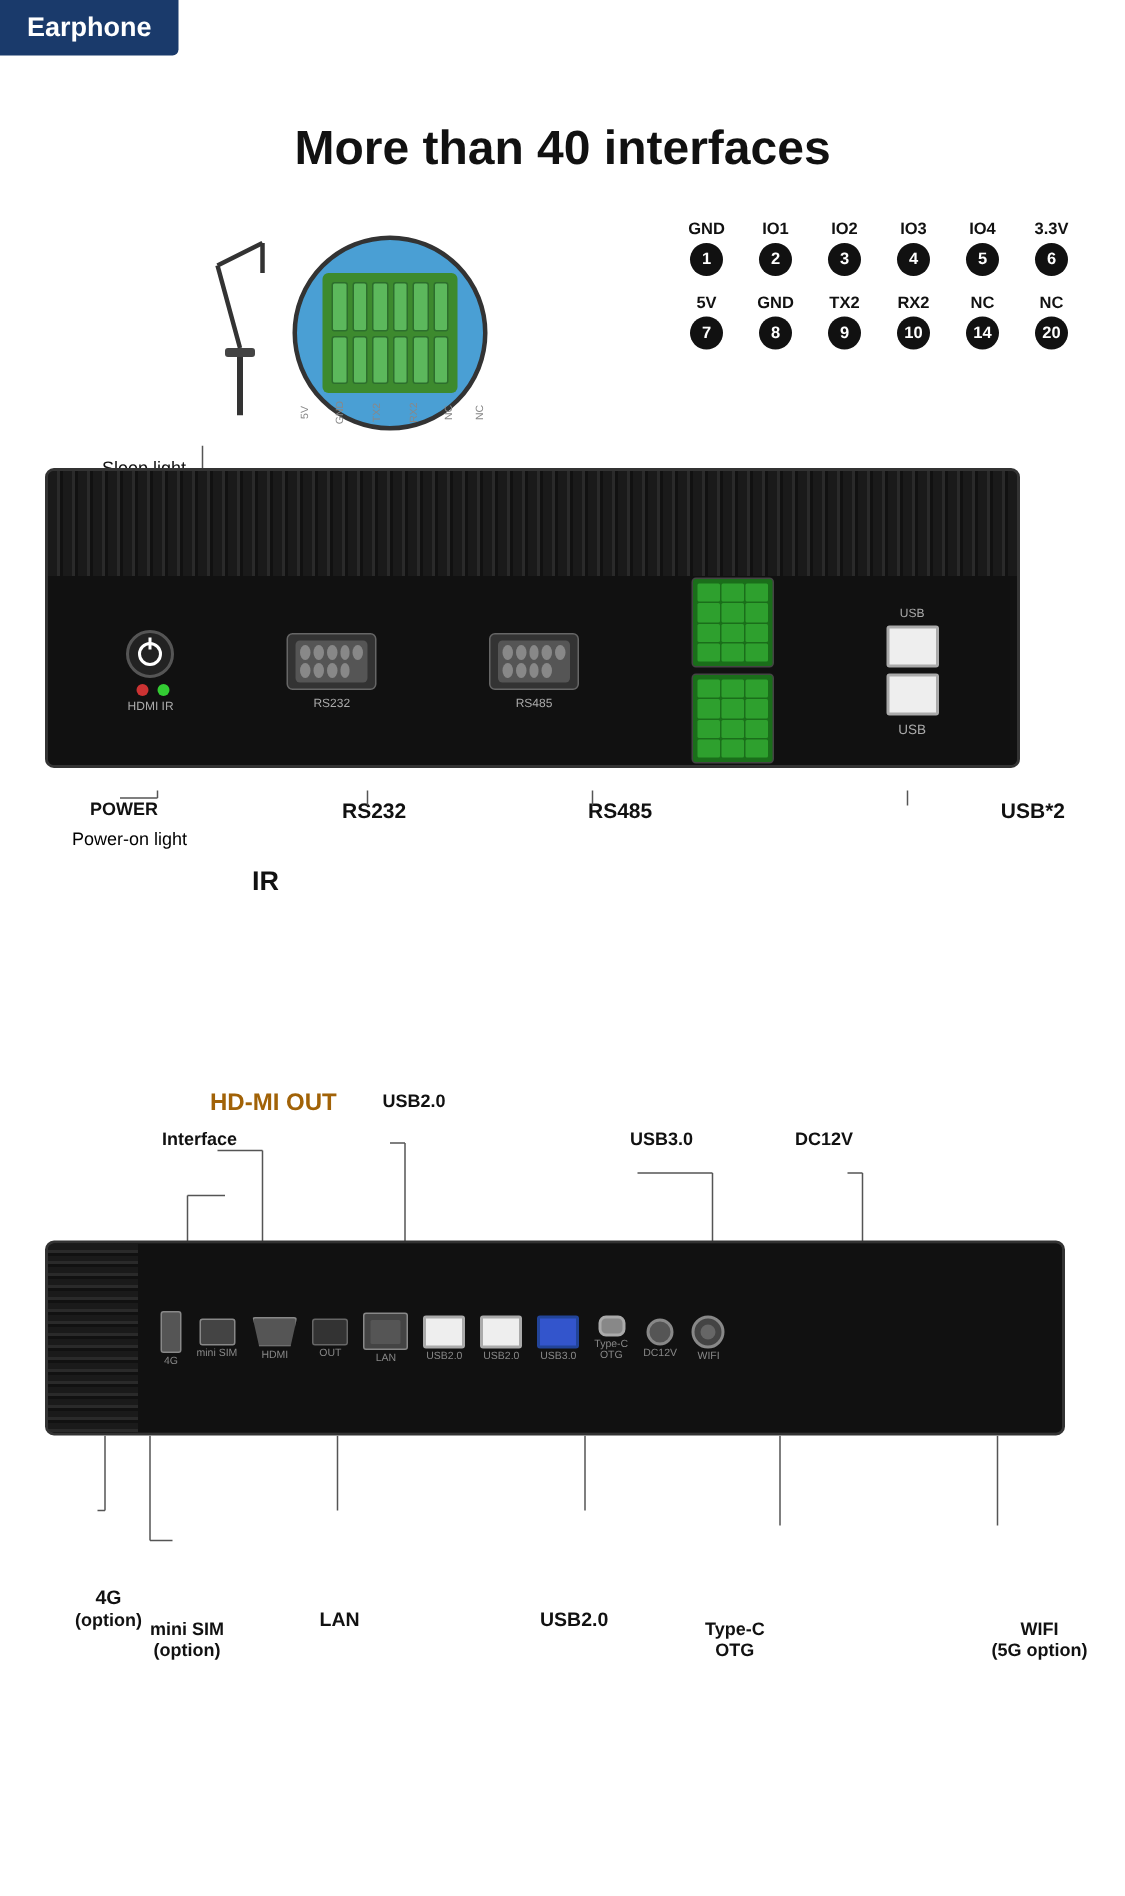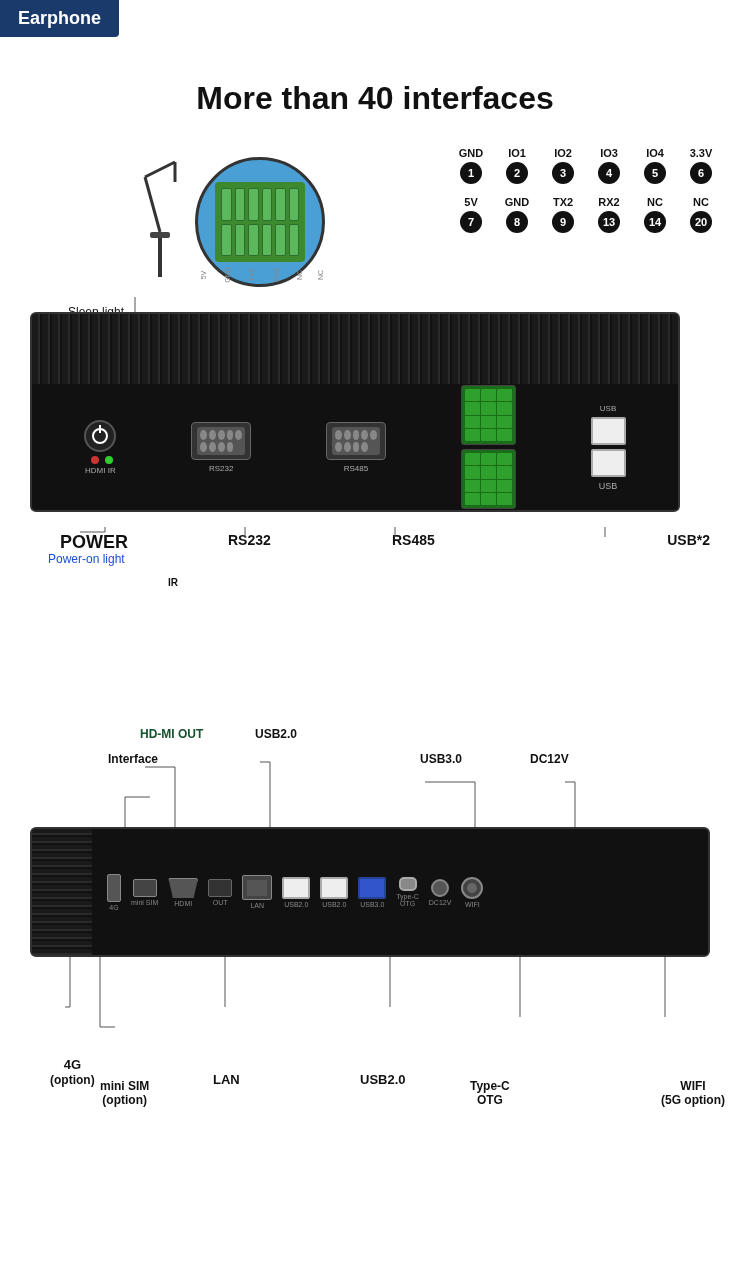--- a/index.html
+++ b/index.html
@@ -498,21 +498,21 @@
       <div class="gpio-item">
         <span class="gpio-item-label">GND</span>
         <div class="gpio-circle-num">8</div>
       </div>
       <div class="gpio-item">
         <span class="gpio-item-label">TX2</span>
         <div class="gpio-circle-num">9</div>
       </div>
       <div class="gpio-item">
         <span class="gpio-item-label">RX2</span>
-        <div class="gpio-circle-num">13</div>
+        <div class="gpio-circle-num">10</div>
       </div>
       <div class="gpio-item">
         <span class="gpio-item-label">NC</span>
         <div class="gpio-circle-num">14</div>
       </div>
       <div class="gpio-item">
         <span class="gpio-item-label">NC</span>
         <div class="gpio-circle-num">20</div>
       </div>
     </div>
@@ -615,25 +615,25 @@
 
       <div class="usb-group">
         <div style="color:#aaa;font-size:8px;margin-bottom:2px;">USB</div>
         <div class="usb-port"></div>
         <div class="usb-port"></div>
         <div class="label-under">USB</div>
       </div>
     </div>
   </div>
 
-  <div style="position:absolute;top:405px;left:60px;font-size:18px;font-weight:bold;color:#111;">POWER</div>
-
-  <div style="position:absolute;top:425px;left:48px;font-size:12px;color:#1d4ed8;">Power-on light</div>
-
-  <div style="position:absolute;top:450px;left:155px;font-size:10px;font-weight:bold;color:#111;padding-left:13px;">IR</div>
+  <div style="position:absolute;top:405px;left:60px;font-size:12px;font-weight:bold;color:#111;">POWER</div>
+
+  <div style="position:absolute;top:425px;left:48px;font-size:12px;color:#000000;">Power-on light</div>
+
+  <div style="position:absolute;top:450px;left:155px;font-size:18px;font-weight:bold;color:#111;padding-left:13px;">IR</div>
 
   <div style="position:absolute;top:405px;left:228px;font-size:14px;font-weight:bold;color:#111;">RS232</div>
 
   <div style="position:absolute;top:405px;left:392px;font-size:14px;font-weight:bold;color:#111;">RS485</div>
 
   <div style="position:absolute;top:405px;right:40px;font-size:14px;font-weight:bold;color:#111;">USB*2</div>
 
   <svg style="position:absolute;top:185px;left:30px;pointer-events:none;" width="650" height="230">
 
     <line x1="75" y1="215" x2="75" y2="220" stroke="#555" stroke-width="1"></line>
@@ -643,21 +643,21 @@
 
     <line x1="365" y1="215" x2="365" y2="225" stroke="#555" stroke-width="1"></line>
 
     <line x1="575" y1="215" x2="575" y2="225" stroke="#555" stroke-width="1"></line>
   </svg>
 
 </div>
 
 <div class="device-section2">
 
-  <div style="position:absolute;top:10px;left:140px;font-size:12px;font-weight:bold;color:#14532d;">HD-MI OUT</div>
+  <div style="position:absolute;top:10px;left:140px;font-size:16px;font-weight:bold;color:#a16207;">HD-MI OUT</div>
   <div style="position:absolute;top:10px;left:255px;font-size:12px;font-weight:bold;color:#111;">USB2.0</div>
   <div style="position:absolute;top:35px;left:108px;font-size:12px;font-weight:bold;color:#111;">Interface</div>
   <div style="position:absolute;top:35px;left:420px;font-size:12px;font-weight:bold;color:#111;">USB3.0</div>
   <div style="position:absolute;top:35px;left:530px;font-size:12px;font-weight:bold;color:#111;">DC12V</div>
 
   <svg style="position:absolute;top:0;left:30px;pointer-events:none;" width="700" height="115">
     <line x1="95" y1="115" x2="95" y2="80" stroke="#555" stroke-width="1"></line>
     <line x1="95" y1="80" x2="120" y2="80" stroke="#555" stroke-width="1"></line>
 
     <line x1="145" y1="115" x2="145" y2="50" stroke="#555" stroke-width="1"></line>

